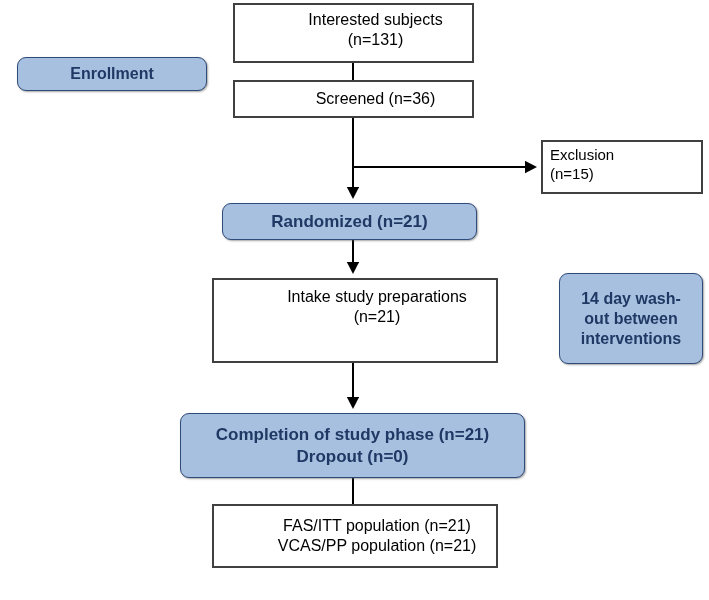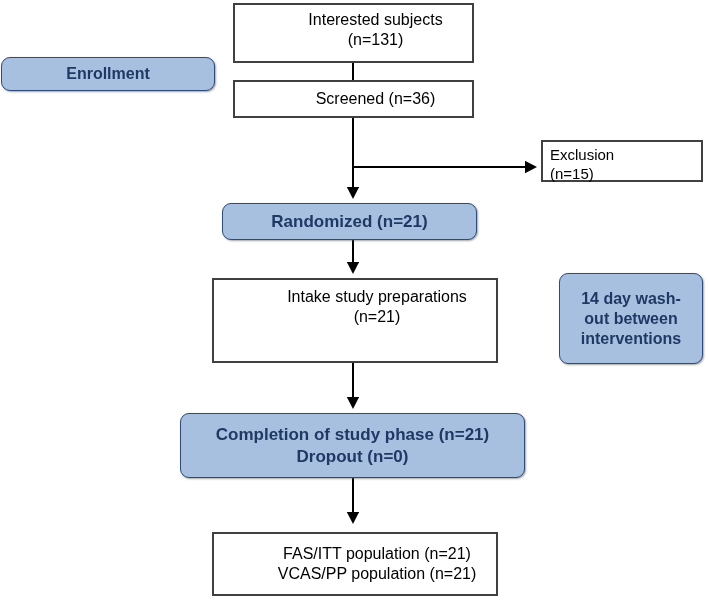--- a/index.html
+++ b/index.html
@@ -51,29 +51,29 @@
     font-weight: bold;
     color: #1f3864;
     box-shadow: 1px 1px 2px rgba(90,90,90,0.55);
   }
   .txt {
     display: block;
     white-space: nowrap;
   }
 
   
-  #node-enrollment   { left: 1px;  top: 57px;  width: 214px; height: 34px; font-size: 16px; }
+  #node-enrollment   { left: 17px;  top: 57px;  width: 190px; height: 34px; font-size: 16px; }
   #node-interested   { left: 233px; top: 3px;   width: 241px; height: 60px; font-size: 16px; padding-top: 5px; }
   #node-screened     { left: 233px; top: 80px;  width: 241px; height: 38px; font-size: 16px; }
-  #node-exclusion    { left: 541px; top: 140px; width: 162px; height: 42px; font-size: 15px; padding: 4px 0 0 7px; }
+  #node-exclusion    { left: 541px; top: 140px; width: 162px; height: 54px; font-size: 15px; padding: 4px 0 0 7px; }
   #node-randomized   { left: 222px; top: 203px; width: 255px; height: 37px; font-size: 17px; align-items: center; }
   #node-intake       { left: 212px; top: 278px; width: 286px; height: 85px; font-size: 16px; padding-top: 7px; }
   #node-washout      { left: 559px; top: 273px; width: 144px; height: 91px; font-size: 16px; padding: 0 8px; }
   #node-completion   { left: 180px; top: 413px; width: 345px; height: 65px; font-size: 17px; text-align: center; }
-  #node-population   { left: 212px; top: 532px; width: 286px; height: 64px; font-size: 16px; }
+  #node-population   { left: 212px; top: 504px; width: 286px; height: 64px; font-size: 16px; }
 
   
   svg#connectors {
     position: absolute;
     left: 0; top: 0;
     width: 709px;
     height: 600px;
     pointer-events: none;
   }
 </style>

